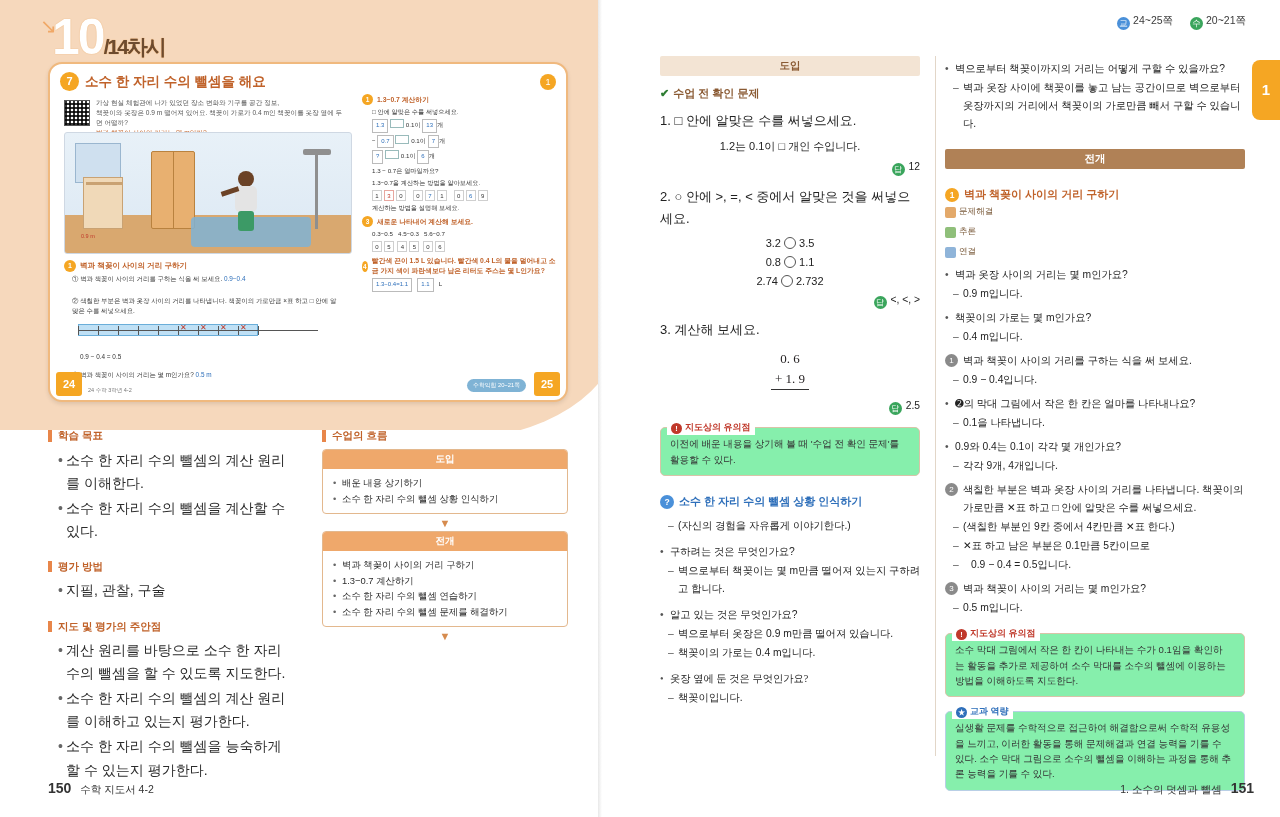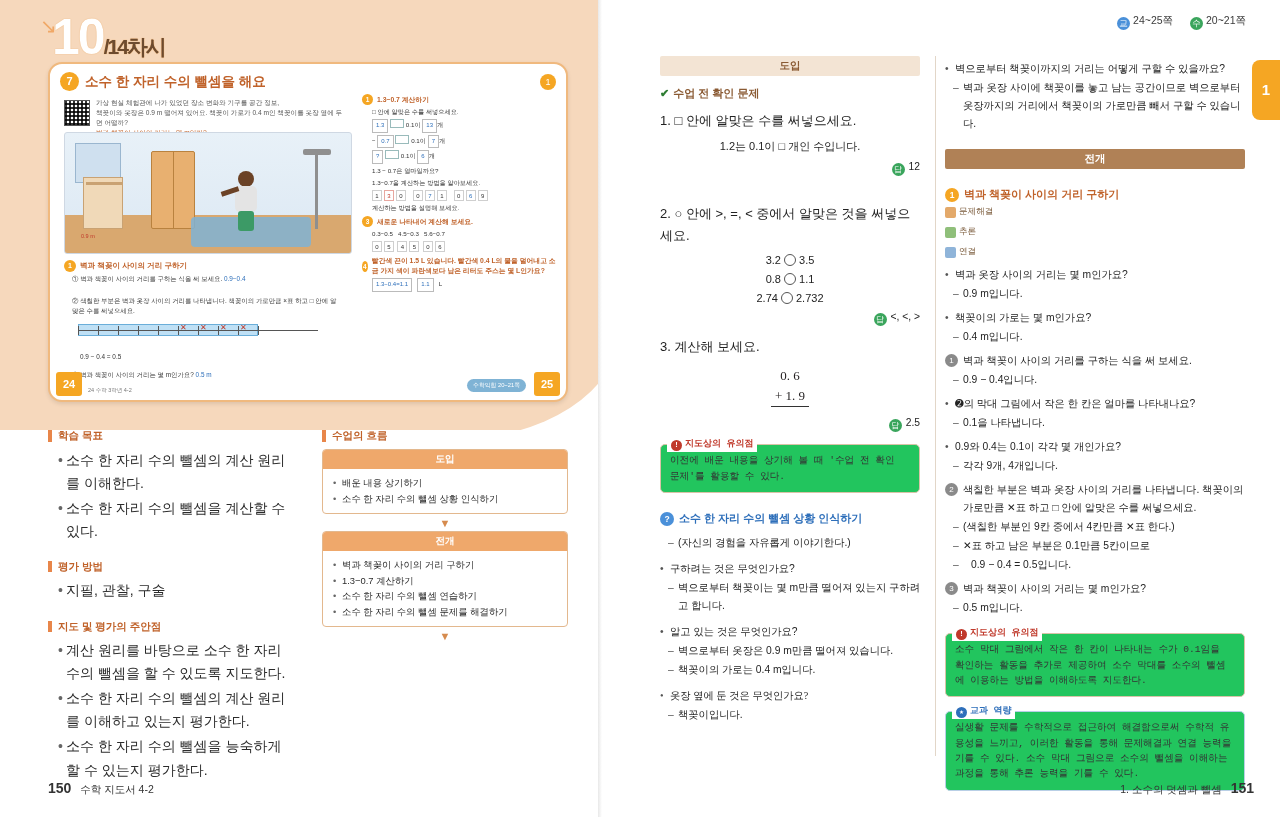--- a/index.html
+++ b/index.html
@@ -187,23 +187,22 @@
   .q-center{ text-align:center; font-size:11px; margin:7px 0; color:#222;}
   .circ{ display:inline-block; width:12px; height:12px; border:1px solid #555; border-radius:50%; vertical-align:-2px;}
   .ansline{ text-align:right; font-size:10.3px; margin-top:4px; color:#222;}
   .ans-badge{ display:inline-block; width:13px;height:13px;border-radius:50%;background:#3aa55c;color:#fff;
     font-size:8px;line-height:13px;text-align:center;margin-right:4px; vertical-align:-2px;}
   .vcalc{ text-align:center; font-family:"Liberation Serif", serif; font-size:13px; line-height:1.5; margin:8px 0 0 0;}
   .vcalc .u{ border-bottom:1px solid #333; display:inline-block; padding:0 4px 1px 4px;}
 
   .note{
     border:1px solid #d9c3a8; border-radius:5px; padding:8px 12px 8px 9px; margin-top:12px;
-    font-size:9.6px; line-height:1.6; color:#333; background:#22c55e;
+    font-size:9.6px; line-height:1.6; color:#333; background:#86efac;
     position:relative;
-    font-family:Liberation Mono, monospace;
   }
   .note-tag{
     position:absolute; top:-8px; left:6px; background:#fff; padding:0 4px;
     font-size:9px; font-weight:bold; color:#c0392b;
   }
   .note-tag .n{ display:inline-block; width:11px;height:11px;border-radius:50%;background:#c0392b;color:#fff;
     font-size:7.5px; line-height:11px; text-align:center; margin-right:3px; vertical-align:-1px;}
   .note-tag.blue{ color:#2e6fba; }
   .note-tag.blue .n{ background:#2e6fba; }
   .note.bluebox{ border-color:#b9cfe6; }
@@ -455,21 +454,21 @@
   <div class="chk-title">
     <span class="mk">✔</span><span>수업 전 확인 문제</span>
   </div>
 
   <div class="q-item">1. □ 안에 알맞은 수를 써넣으세요.</div>
   <div class="q-center">1.2는 0.1이 □ 개인 수입니다.</div>
   <div class="ansline">
     <span class="ans-badge">답</span><span>12</span>
   </div>
 
-  <div class="q-item" style="margin-top:27px;">2. ○ 안에 &gt;, =, &lt; 중에서 알맞은 것을 써넣으세요.</div>
+  <div class="q-item" style="margin-top:10px;">2. ○ 안에 &gt;, =, &lt; 중에서 알맞은 것을 써넣으세요.</div>
   <div class="q-center">
     <span>3.2</span>
     <span class="circ"></span>
     <span>3.5</span>
   </div>
   <div class="q-center">
     <span>0.8</span>
     <span class="circ"></span>
     <span>1.1</span>
   </div>

